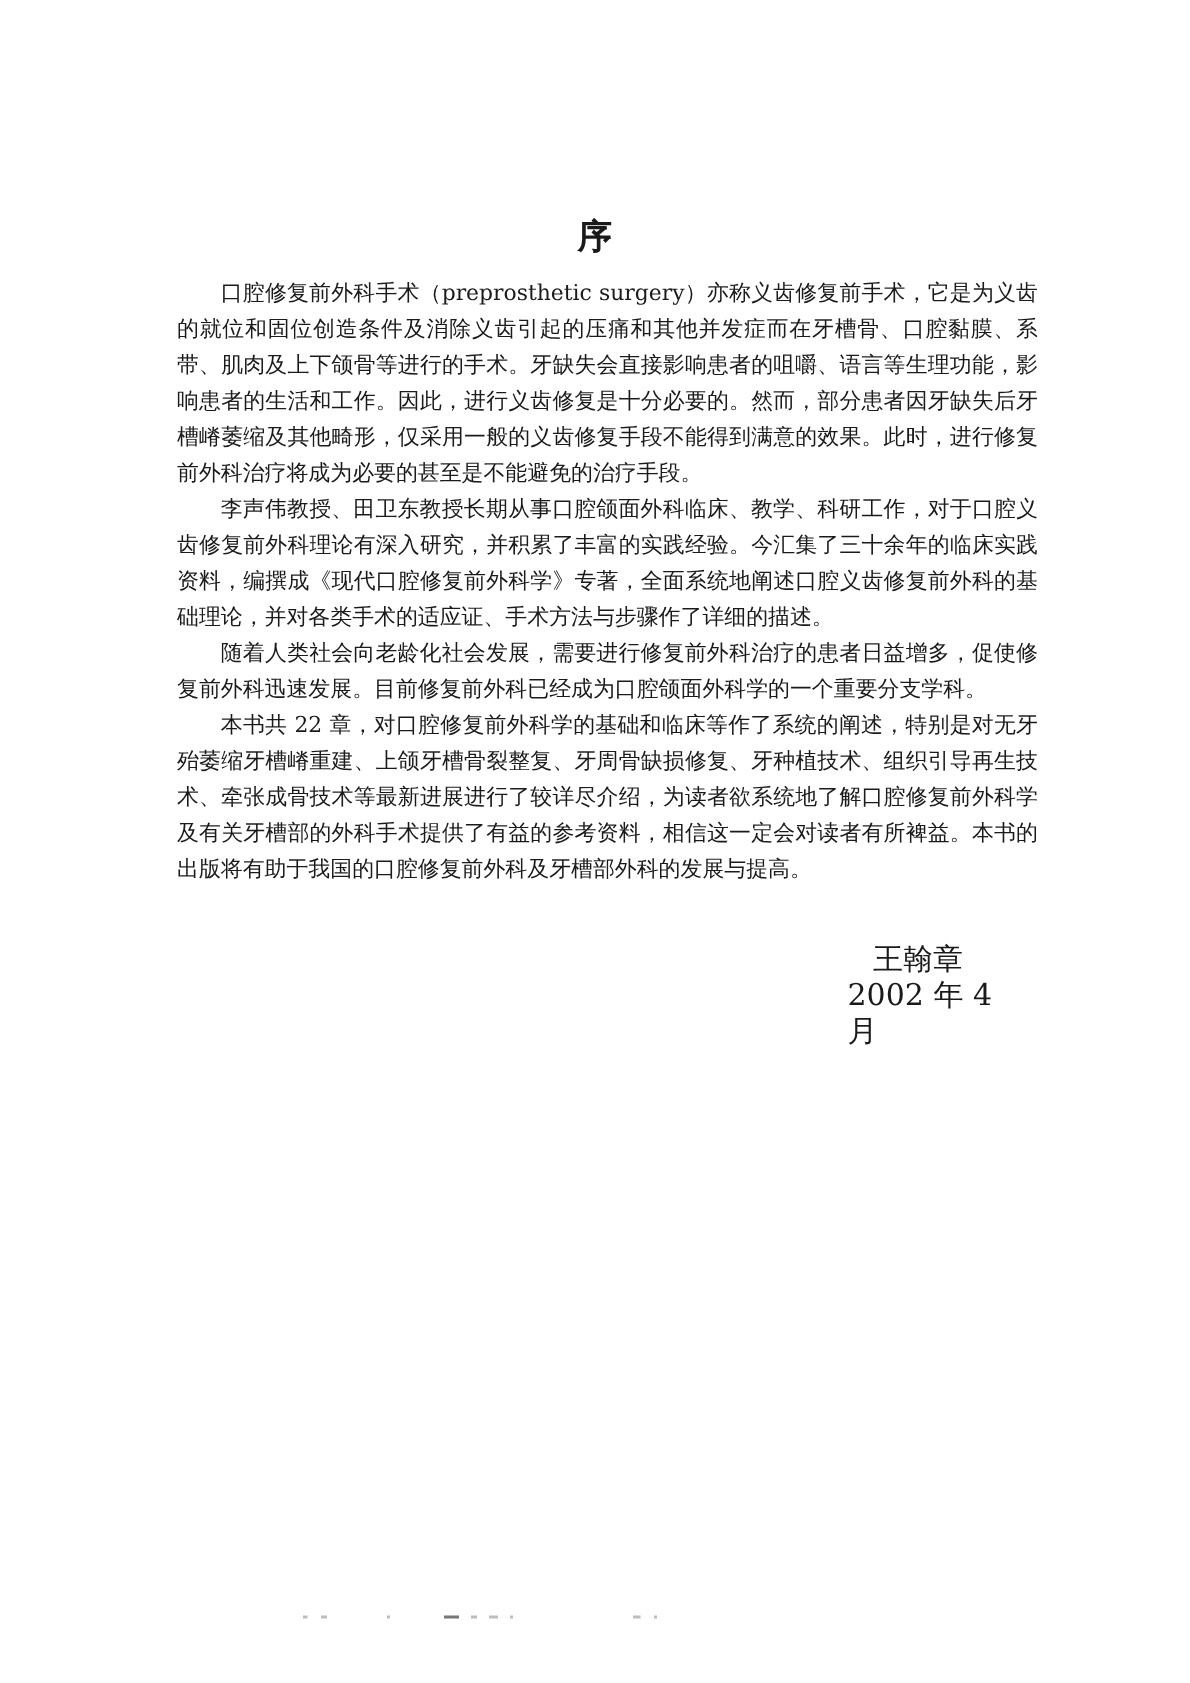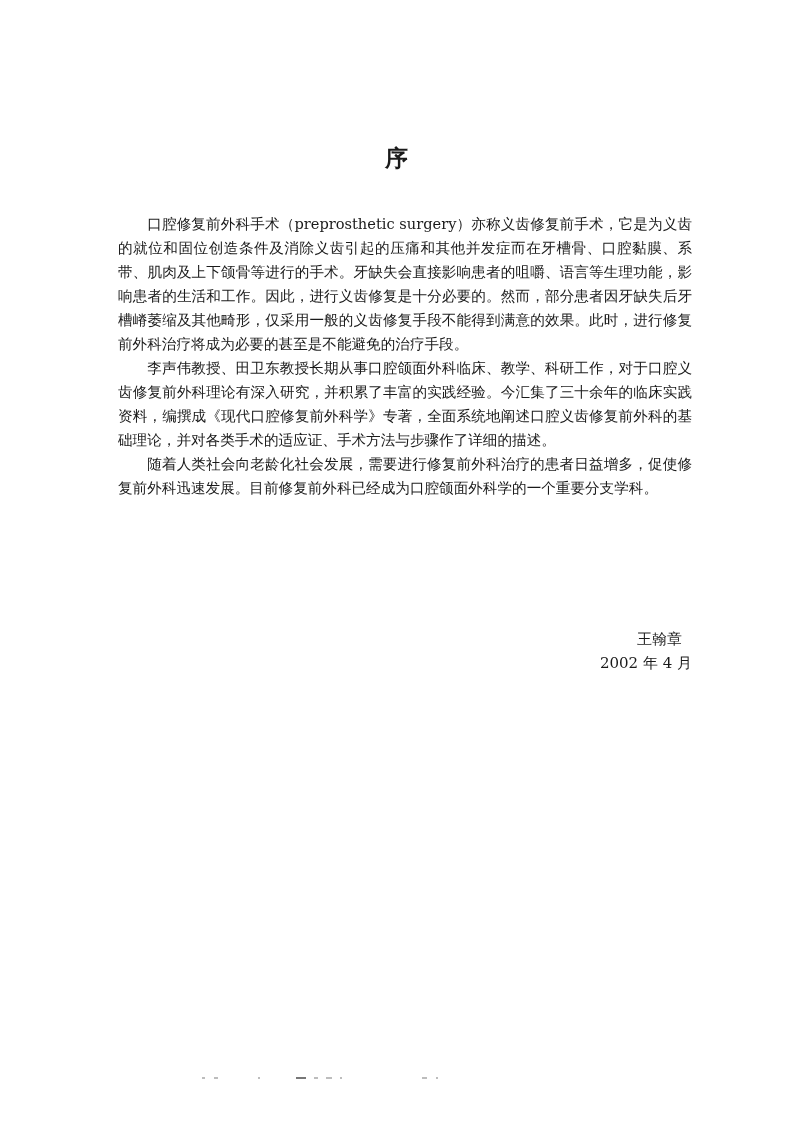--- a/index.html
+++ b/index.html
@@ -28,43 +28,43 @@
       top: 143px;
       text-align: center;
       font-size: 23px;
       font-weight: bold;
       letter-spacing: 0;
       line-height: 30px;
     }
     .body-text {
       position: absolute;
       left: 118px;
-      top: 212px;
+      top: 184px;
       width: 574px;
       font-size: 14.6px;
       line-height: 24px;
       text-align: justify;
       text-justify: inter-character;
     }
     .para {
       margin: 0;
       text-indent: 2em;
       text-align: justify;
       text-align-last: left;
     }
     .sign {
       position: absolute;
       left: 560px;
       width: 160px;
-      text-align: right;
-      font-size: 15px;
+      text-align: left;
+      font-size: 20px;
       line-height: 24px;
     }
     .sign.author { top: 627px; left: 582px; width: 100px; }
-    .sign.date { top: 651px; left: 582px; width: 110px; }
+    .sign.date { top: 651px; left: 565px; width: 110px; }
     .artifacts {
       position: absolute;
       top: 1077px;
       left: 200px;
       height: 3px;
       width: 240px;
     }
     .artifacts span {
       position: absolute;
       top: 0;
@@ -75,20 +75,21 @@
 </head>
 <body>
 
 <div class="page">
   <div class="title">序</div>
 
   <div class="body-text">
     <p class="para">口腔修复前外科手术（preprosthetic surgery）亦称义齿修复前手术，它是为义齿的就位和固位创造条件及消除义齿引起的压痛和其他并发症而在牙槽骨、口腔黏膜、系带、肌肉及上下颌骨等进行的手术。牙缺失会直接影响患者的咀嚼、语言等生理功能，影响患者的生活和工作。因此，进行义齿修复是十分必要的。然而，部分患者因牙缺失后牙槽嵴萎缩及其他畸形，仅采用一般的义齿修复手段不能得到满意的效果。此时，进行修复前外科治疗将成为必要的甚至是不能避免的治疗手段。</p>
     <p class="para">李声伟教授、田卫东教授长期从事口腔颌面外科临床、教学、科研工作，对于口腔义齿修复前外科理论有深入研究，并积累了丰富的实践经验。今汇集了三十余年的临床实践资料，编撰成《现代口腔修复前外科学》专著，全面系统地阐述口腔义齿修复前外科的基础理论，并对各类手术的适应证、手术方法与步骤作了详细的描述。</p>
     <p class="para">随着人类社会向老龄化社会发展，需要进行修复前外科治疗的患者日益增多，促使修复前外科迅速发展。目前修复前外科已经成为口腔颌面外科学的一个重要分支学科。</p>
+    <p class="para">本书共 22 章，对口腔修复前外科学的基础和临床等作了系统的阐述，特别是对无牙殆萎缩牙槽嵴重建、上颌牙槽骨裂整复、牙周骨缺损修复、牙种植技术、组织引导再生技术、牵张成骨技术等最新进展进行了较详尽介绍，为读者欲系统地了解口腔修复前外科学及有关牙槽部的外科手术提供了有益的参考资料，相信这一定会对读者有所裨益。本书的出版将有助于我国的口腔修复前外科及牙槽部外科的发展与提高。</p>
   </div>
 
   <div class="sign author">王翰章</div>
   <div class="sign date">2002 年 4 月</div>
 
   <div class="artifacts">
     <span style="left:2px;width:3px;"></span>
     <span style="left:14px;width:4px;"></span>
     <span style="left:58px;width:2px;"></span>
     <span style="left:96px;width:10px;background:#777;"></span>

